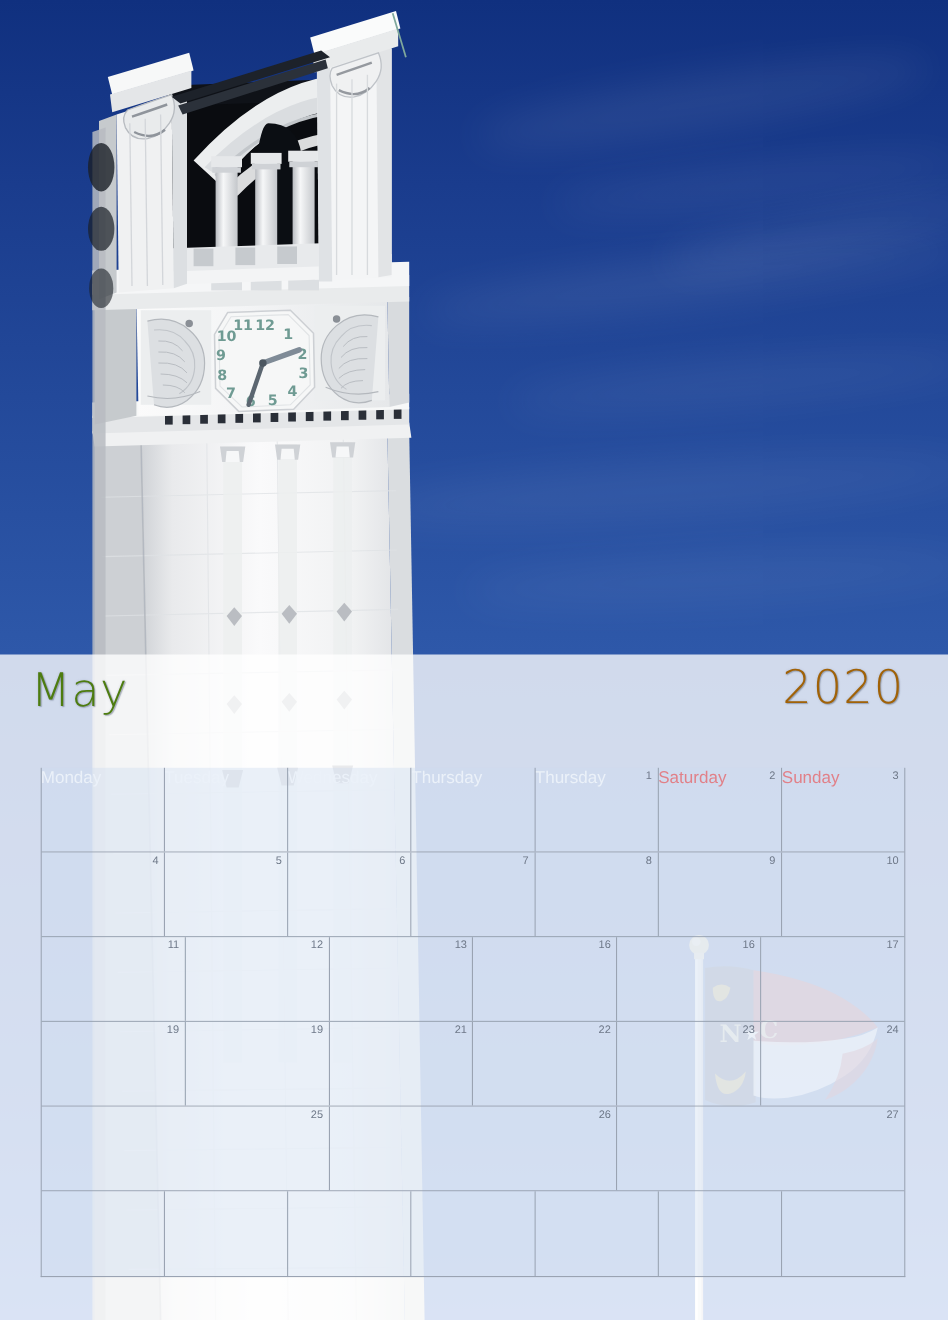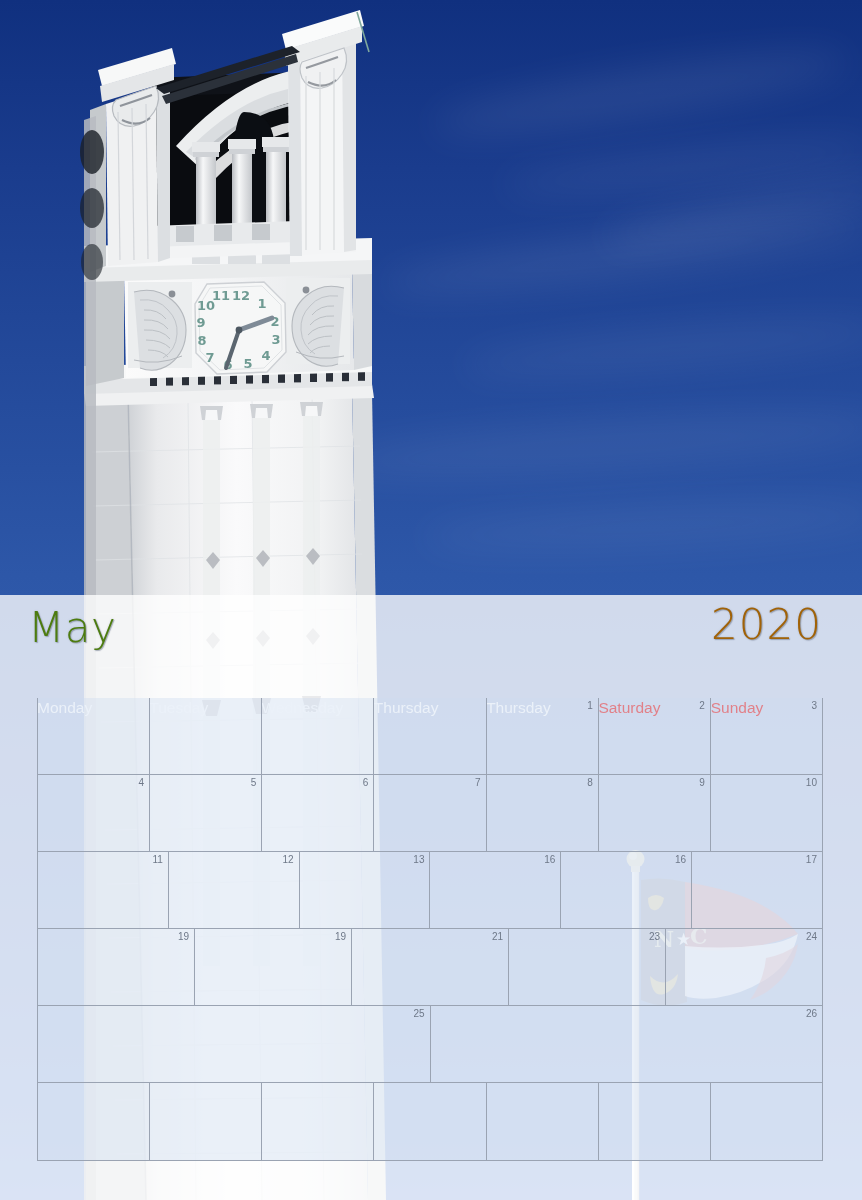--- a/index.html
+++ b/index.html
@@ -526,32 +526,38 @@
           <div class="day">
             <span class="daynum">19</span>
           </div>
           <div class="day">
             <span class="daynum">19</span>
           </div>
           <div class="day">
             <span class="daynum">21</span>
           </div>
           <div class="day">
+            <span class="daynum">22</span>
+          </div>
+          <div class="day">
             <span class="daynum">23</span>
           </div>
           <div class="day">
             <span class="daynum">24</span>
           </div>
         </div>
         <div class="week">
           <div class="day">
             <span class="daynum">25</span>
           </div>
           <div class="day">
             <span class="daynum">26</span>
+          </div>
+          <div class="day">
+            <span class="daynum">27</span>
           </div>
         </div>
         <div class="week">
           <div class="day"></div>
           <div class="day"></div>
           <div class="day"></div>
           <div class="day"></div>
           <div class="day"></div>
           <div class="day"></div>
           <div class="day"></div>

